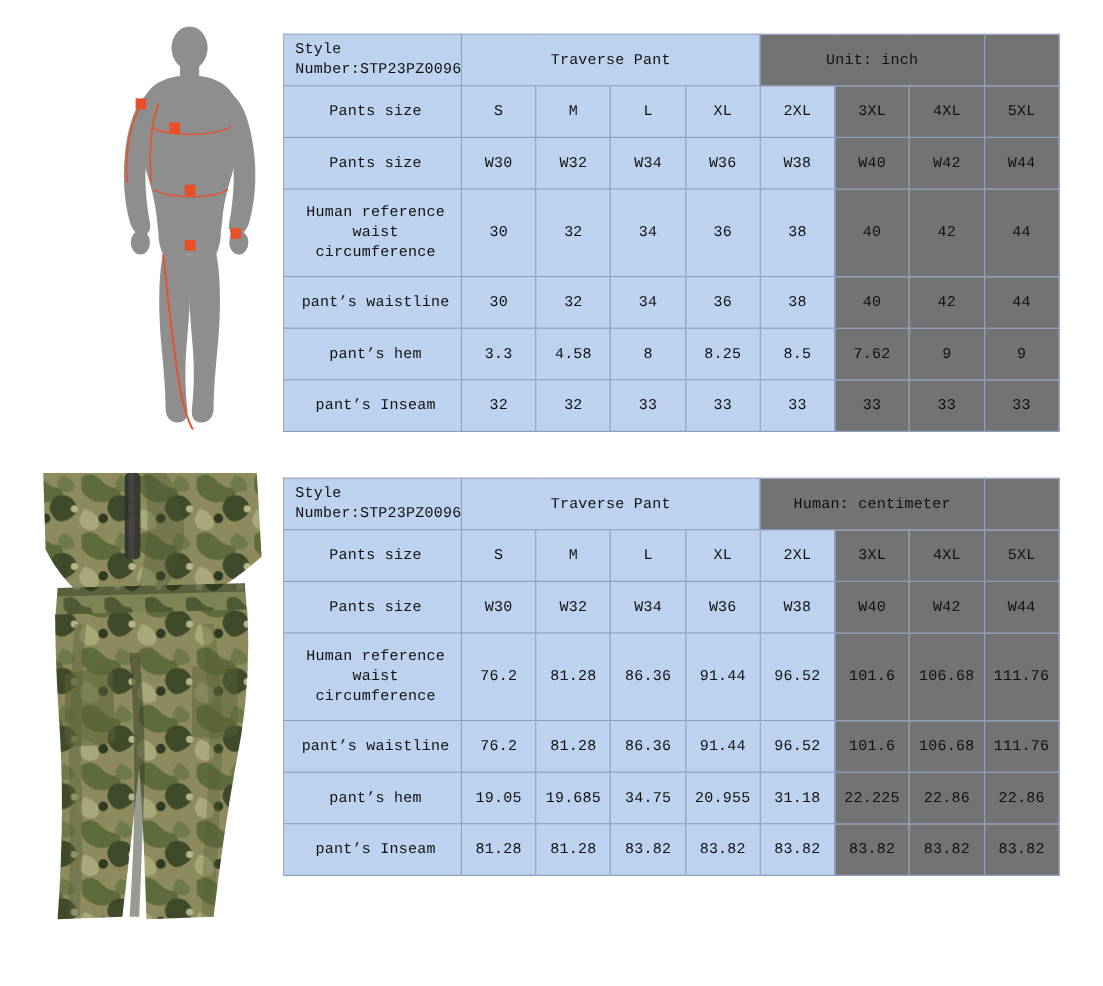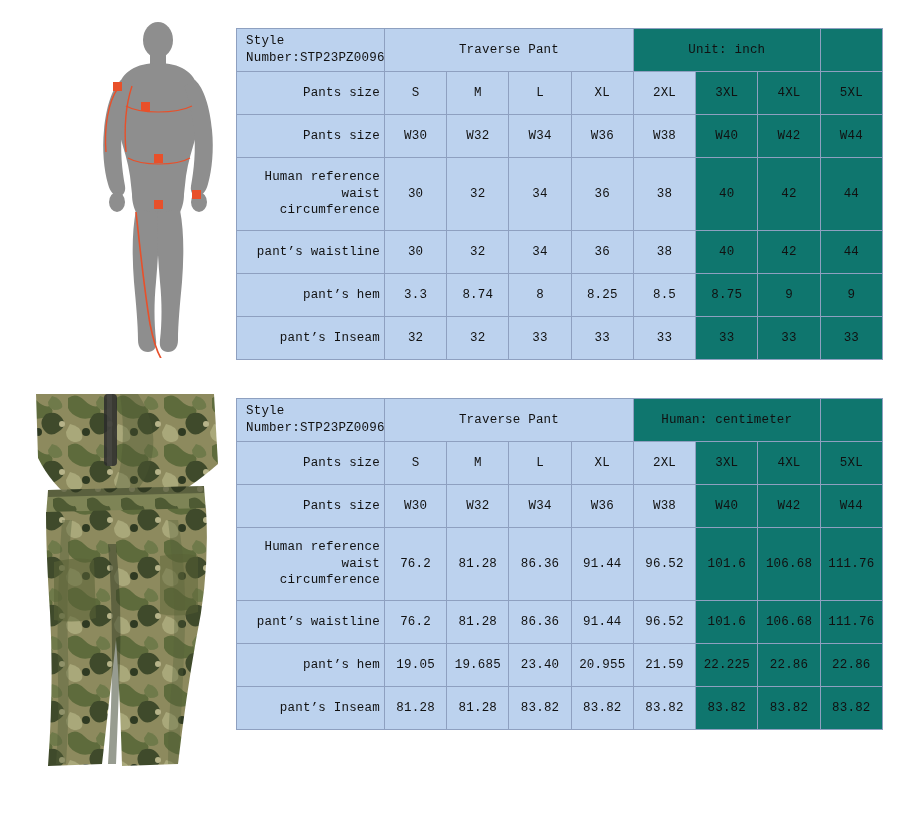--- a/index.html
+++ b/index.html
@@ -81,38 +81,38 @@
     color: #111111;
     font-size: 12.5px;
     text-align: center;
     padding: 3px 2px;
     line-height: 1.35;
     height: 36px;
     letter-spacing: 0.2px;
   }
 
   .table-block td.lbl {
-    text-align: right;
+    text-align: center;
     padding-left: 9px;
     padding-right: 4px;
     white-space: pre-line;
   }
 
   .table-block td.hdr-style {
     text-align: left;
     padding-left: 9px;
   }
 
   
   col.c-label { width: 145px; }
   col.c-size  { width: 61px; }
 
   
   .table-block td.tint {
-    background: #0f766e;
+    background: #737373;
   }
 
   .tbl-row-tall td { height: 66px; }
 </style>
 </head>
 <body>
 
 <div class="page">
 
   <div class="figure-col">
@@ -274,25 +274,25 @@
         <td>34</td>
         <td>36</td>
         <td>38</td>
         <td class="tint">40</td>
         <td class="tint">42</td>
         <td class="tint">44</td>
       </tr>
       <tr>
         <td class="lbl">pant’s hem</td>
         <td>3.3</td>
-        <td>8.74</td>
+        <td>4.58</td>
         <td>8</td>
         <td>8.25</td>
         <td>8.5</td>
-        <td class="tint">8.75</td>
+        <td class="tint">7.62</td>
         <td class="tint">9</td>
         <td class="tint">9</td>
       </tr>
       <tr>
         <td class="lbl">pant’s Inseam</td>
         <td>32</td>
         <td>32</td>
         <td>33</td>
         <td>33</td>
         <td>33</td>
@@ -365,23 +365,23 @@
         <td>91.44</td>
         <td>96.52</td>
         <td class="tint">101.6</td>
         <td class="tint">106.68</td>
         <td class="tint">111.76</td>
       </tr>
       <tr>
         <td class="lbl">pant’s hem</td>
         <td>19.05</td>
         <td>19.685</td>
-        <td>23.40</td>
+        <td>34.75</td>
         <td>20.955</td>
-        <td>21.59</td>
+        <td>31.18</td>
         <td class="tint">22.225</td>
         <td class="tint">22.86</td>
         <td class="tint">22.86</td>
       </tr>
       <tr>
         <td class="lbl">pant’s Inseam</td>
         <td>81.28</td>
         <td>81.28</td>
         <td>83.82</td>
         <td>83.82</td>

